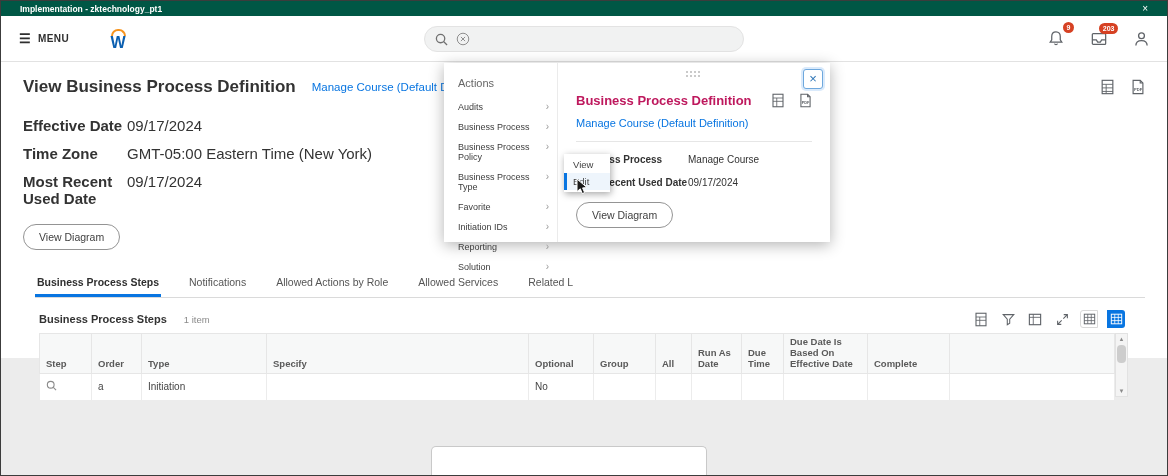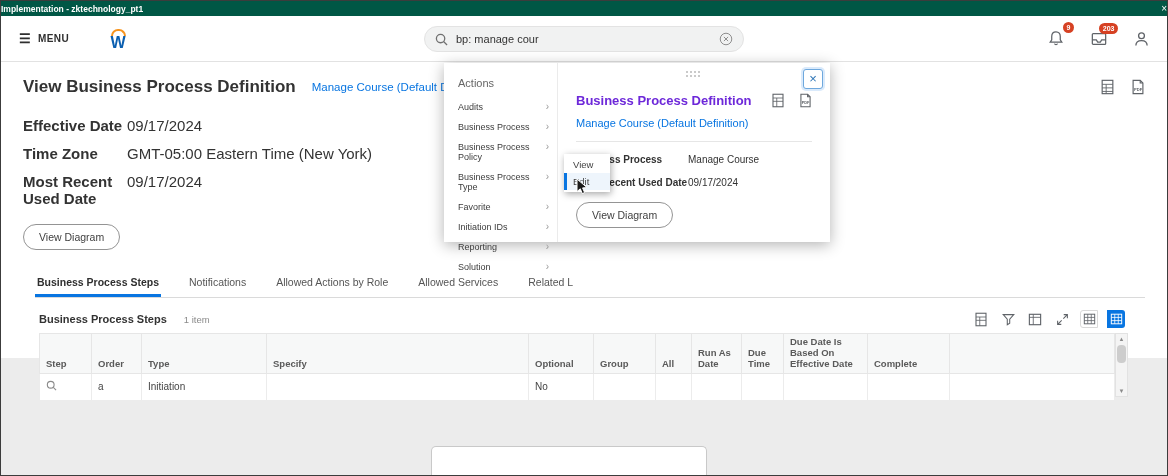--- a/index.html
+++ b/index.html
@@ -1,20 +1,20 @@
 <!DOCTYPE html>
 <html style="--topbar-green: #005745; --accent-blue: #0875e1; --link-blue: #0875e1; --orange: #f7941e; --badge-red: #d64123;"><head>
 <meta charset="utf-8">
 <style>
   * { margin:0; padding:0; box-sizing:border-box; }
   body { margin:0; background:#9aa0a6; font-family:"Liberation Sans", sans-serif; }
   .screen { position:relative; width:1168px; height:476px; background:#ececec; overflow:hidden; border:1px solid #3c3c3c; }
 
   
-  .titlebar { height:15px; background:var(--topbar-green,#005745); color:#fff; display:flex; align-items:center; padding:0 0; font-size:8.5px; font-weight:bold; }
+  .titlebar { height:15px; background:var(--topbar-green,#005745); color:#fff; display:flex; align-items:center; padding:0 19px; font-size:8.5px; font-weight:bold; }
   .titlebar .tspacer { flex:1; }
   .titlebar .tb-close { font-size:10px; font-weight:normal; cursor:pointer; }
 
   
   .appbar { height:46px; background:#fff; border-bottom:1px solid #e2e2e2; display:flex; align-items:center; padding:0 18px; position:relative; }
   .menu-btn { display:flex; align-items:center; gap:7px; font-size:10px; font-weight:bold; color:#2f2f2f; letter-spacing:.4px; cursor:pointer; }
   .menu-btn .glyph { font-size:13px; line-height:1; }
   .logo { margin-left:36px; display:flex; flex-direction:column; align-items:center; width:26px; cursor:pointer; }
   .logo .arc { width:15px; height:7px; border:2.5px solid var(--orange,#f7941e); border-bottom:none; border-radius:14px 14px 0 0; }
   .logo .w { color:#0b5fb0; font-size:16px; font-weight:bold; line-height:13px; }
@@ -64,21 +64,21 @@
   .popup { position:absolute; left:443px; top:62px; width:386px; height:179px; background:#fff; box-shadow:0 3px 14px rgba(0,0,0,.3); display:flex; z-index:10; }
   .actions-pane { width:114px; border-right:1px solid #ebebeb; padding-top:10px; }
   .actions-title { font-size:11px; color:#666; padding:4px 0 8px 14px; }
   .action-item { display:flex; font-size:9px; color:#3c3c3c; padding:5px 8px 5px 14px; cursor:pointer; }
   .action-item .chev { margin-left:auto; color:#9a9a9a; font-size:10px; line-height:1; }
   .popup-main { flex:1; position:relative; padding:30px 18px 0; }
   .drag-dots { position:absolute; top:8px; left:50%; transform:translateX(-50%); display:grid; grid-template-columns:repeat(4,4px); grid-auto-rows:4px; cursor:grab; }
   .drag-dots i { width:2px; height:2px; border-radius:50%; background:#b9b9b9; }
   .popup-close { position:absolute; top:6px; right:7px; width:20px; height:20px; background:#fff; border:1px solid #6ea8dd; border-radius:3px; color:#2e75b6; font-size:13px; line-height:16px; text-align:center; cursor:pointer; box-shadow:0 0 0 2px rgba(8,117,225,.15); padding:0; }
   .popup-title-row { display:flex; align-items:center; }
-  .popup-title { font-size:13px; font-weight:bold; color:#6d28d9; }
+  .popup-title { font-size:13px; font-weight:bold; color:#be185d; }
   .popup-title-icons { margin-left:auto; display:flex; gap:14px; color:#5f6368; }
   .popup-link { display:block; font-size:11px; color:var(--link-blue,#0875e1); margin-top:9px; text-decoration:none; cursor:pointer; }
   .popup-divider { border:none; border-top:1px solid #e6e6e6; margin:12px 0; }
   .popup-field { display:flex; font-size:10px; color:#333; margin-bottom:12px; }
   .popup-field .pf-label { width:112px; font-weight:bold; }
   .popup-main .btn-pill { margin-top:2px; }
 
   
   .submenu { position:absolute; left:563px; top:153px; width:46px; background:#fff; box-shadow:1px 2px 7px rgba(0,0,0,.35); z-index:20; padding:2px 0; }
   .submenu-item { font-size:9.5px; color:#444; padding:3px 6px 3px 9px; cursor:pointer; }
@@ -107,21 +107,20 @@
       <span class="arc"></span>
       <span class="w">W</span>
     </div>
     <div class="searchbar">
       <span class="ic-btn">
         <svg width="13" height="13" viewBox="0 0 14 14">
             <circle cx="6" cy="6" r="4.5" fill="none" stroke="#707070" stroke-width="1.4"></circle>
             <line x1="9.5" y1="9.5" x2="13" y2="13" stroke="#707070" stroke-width="1.4"></line>
           </svg>
       </span>
-      <input readonly="" value="bp: manage cour" style="">
       <span class="ic-btn">
         <svg width="14" height="14" viewBox="0 0 16 16">
             <circle cx="8" cy="8" r="6.6" fill="none" stroke="#8a8a8a" stroke-width="1.1"></circle>
             <line x1="5.6" y1="5.6" x2="10.4" y2="10.4" stroke="#8a8a8a" stroke-width="1.1"></line>
             <line x1="10.4" y1="5.6" x2="5.6" y2="10.4" stroke="#8a8a8a" stroke-width="1.1"></line>
           </svg>
       </span>
     </div>
     <div class="appbar-right">
       <span class="icon-badge-wrap">

